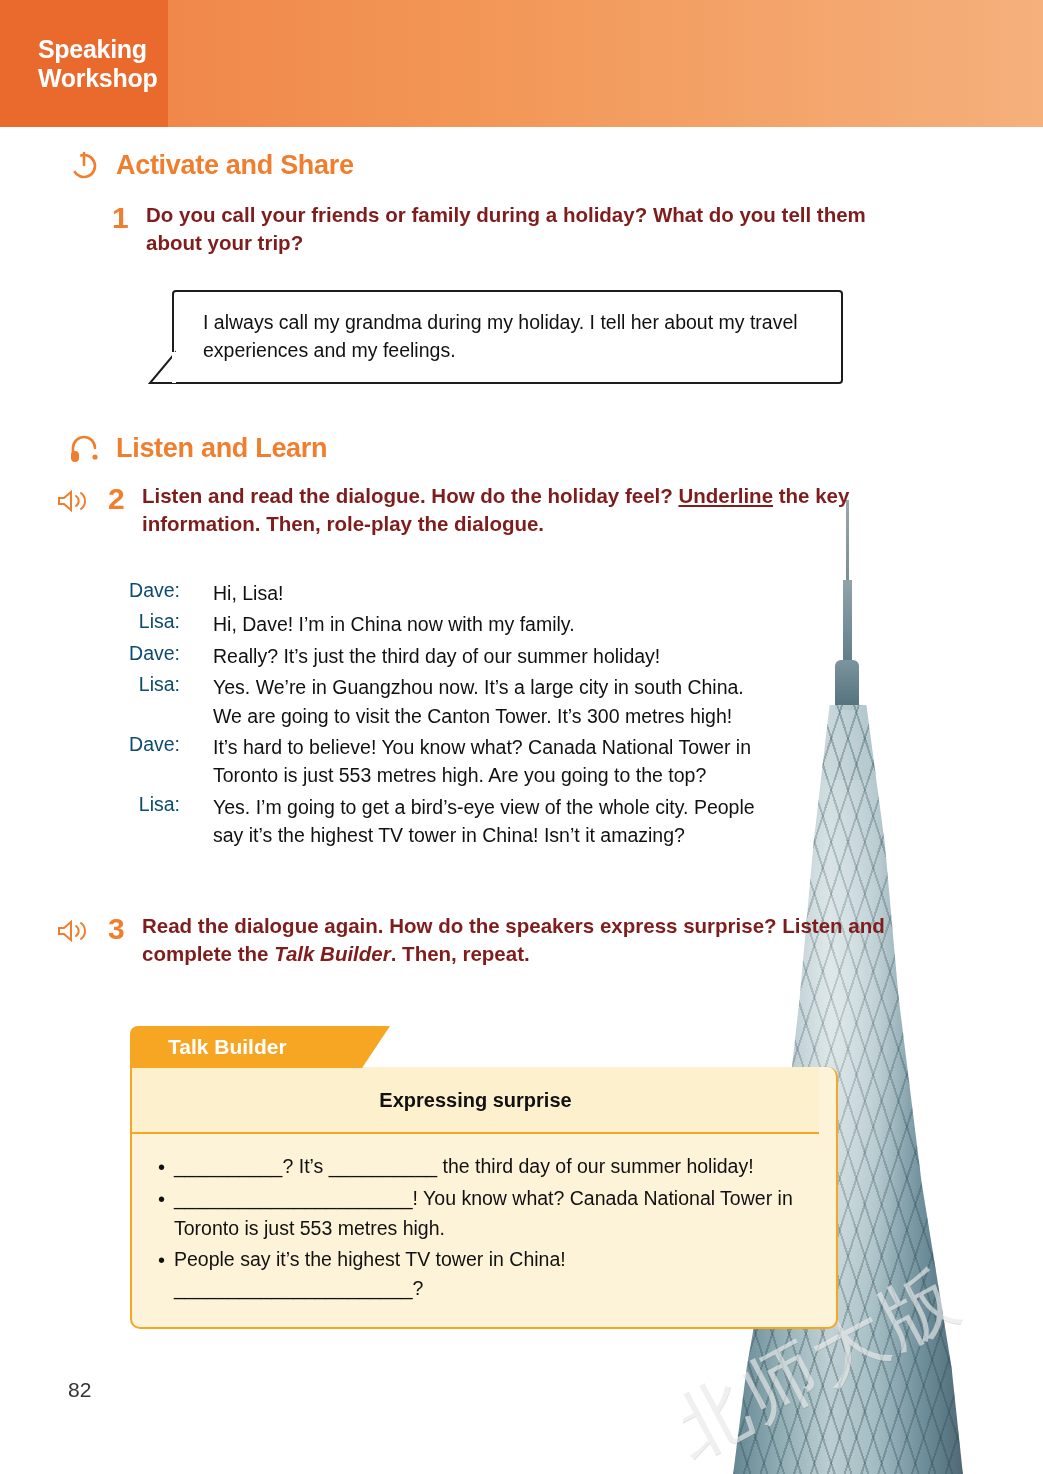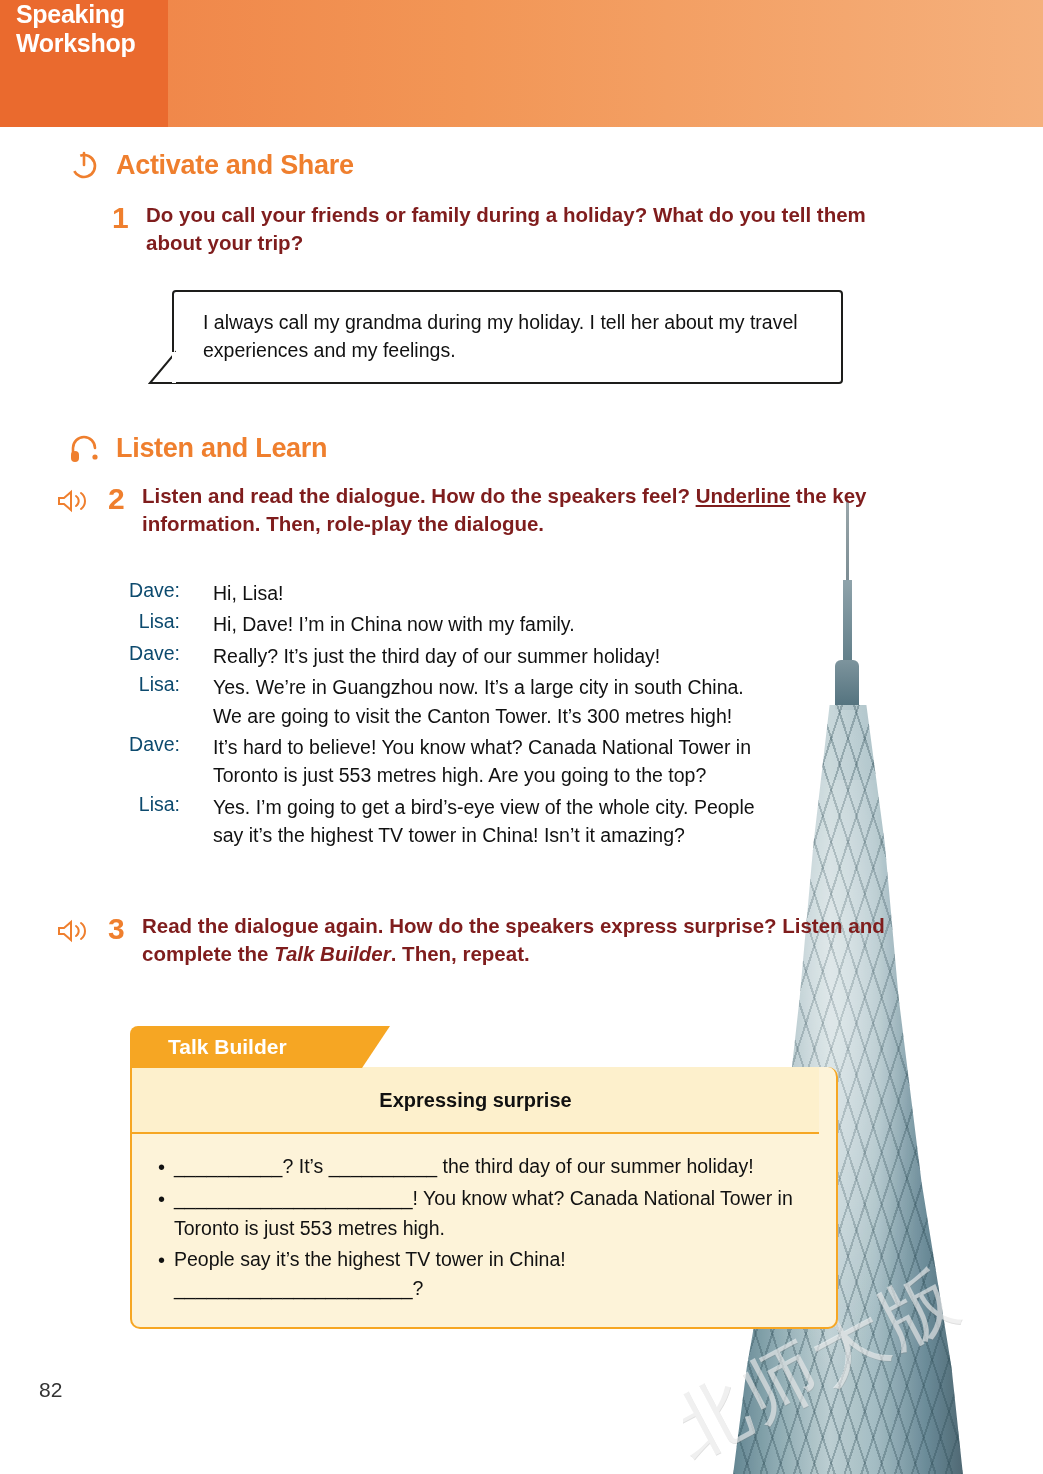--- a/index.html
+++ b/index.html
@@ -24,21 +24,22 @@
     background: linear-gradient(90deg, #ef8044 0%, #f29656 45%, #f5b07c 100%);
   }
   .header-tab {
     position: absolute;
     top: 0; left: 0;
     width: 168px;
     height: 127px;
     background: #ea6a2e;
     display: flex;
     flex-direction: column;
-    padding-left: 16px;
+    justify-content: center;
+    padding-left: 38px;
     box-sizing: border-box;
   }
   .header-tab span {
     display: block;
     color: #ffffff;
     font-size: 25px;
     font-weight: bold;
     line-height: 1.15;
     letter-spacing: -0.3px;
   }
@@ -294,21 +295,21 @@
   .tb-bullet {
     width: 16px;
     flex: 0 0 auto;
     font-size: 20px;
     line-height: 1.5;
   }
   .tb-text { max-width: 660px; }
 
   .page-number {
     position: absolute;
-    left: 39px;
+    left: 68px;
     top: 1378px;
     font-size: 21px;
     color: #333;
   }
 </style>
 </head>
 <body>
 
 <div class="header">
   <div class="header-tab">
@@ -366,21 +367,21 @@
   <div class="task" style="margin-top:18px;">
     <span class="audio-icon">
       <svg width="34" height="26" viewBox="0 0 34 26">
         <path d="M3 10 h5 l7 -6 v18 l-7 -6 H3 Z" fill="none" stroke="#ef7f2e" stroke-width="2"></path>
         <path d="M20 8 a6 6 0 0 1 0 10" fill="none" stroke="#ef7f2e" stroke-width="2" stroke-linecap="round"></path>
         <path d="M25 5 a10 10 0 0 1 0 16" fill="none" stroke="#ef7f2e" stroke-width="2" stroke-linecap="round"></path>
       </svg>
     </span>
     <div class="task-num">2</div>
     <div class="task-text">
-      <span>Listen and read the dialogue. How do the speakers feel? </span><u>Underline</u><span> the key information. Then, role-play the dialogue.</span>
+      <span>Listen and read the dialogue. How do the holiday feel? </span><u>Underline</u><span> the key information. Then, role-play the dialogue.</span>
     </div>
   </div>
 
   <div class="dialogue">
     <div class="dialogue-row">
       <div class="speaker">Dave:</div>
       <div class="line">Hi, Lisa!</div>
     </div>
     <div class="dialogue-row">
       <div class="speaker">Lisa:</div>

